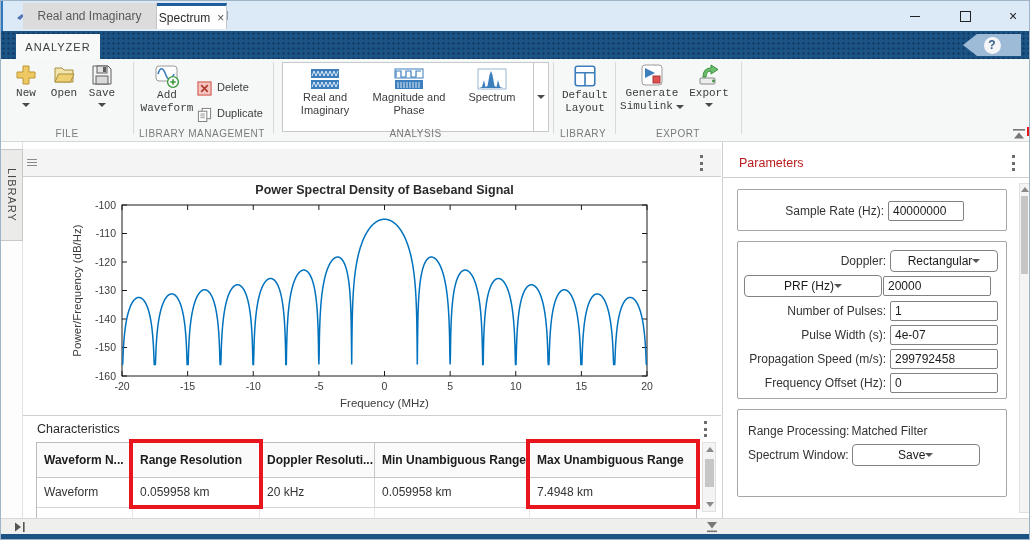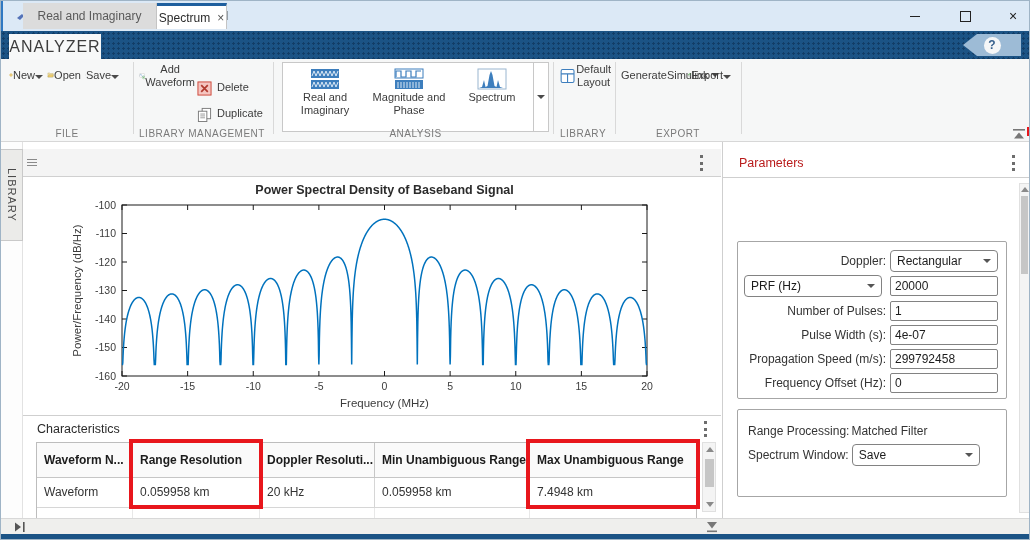--- a/index.html
+++ b/index.html
@@ -7,28 +7,28 @@
   .abs{position:absolute;}
   
   #titlebar{left:0;top:0;width:1030px;height:30px;background:#dce9f6;border-left:2px solid #2f78c2;box-sizing:border-box;}
   #title{left:38px;top:0;height:30px;line-height:30px;font-size:12.5px;color:#1b1b1b;}
   .winbtn{top:0;width:40px;height:30px;display:flex;align-items:center;justify-content:center;color:#222;}
   .minbar{width:10px;height:1px;background:#222;}
   .maxbox{width:9px;height:9px;border:1px solid #222;}
   .closex{font-size:14px;line-height:1;}
   
   #ribbonstrip{left:0;top:30px;width:1030px;height:28px;background:#1b5385;background-image:radial-gradient(rgba(0,20,45,.35) 1px,transparent 1.3px);background-size:5px 5px;}
-  #analyzertab{left:8px;top:3px;width:92px;height:25px;background:#f7f8f8;display:flex;align-items:center;justify-content:center;font-size:16px;letter-spacing:1px;color:#3c3c3c;}
+  #analyzertab{left:15px;top:3px;width:84px;height:25px;background:#f7f8f8;display:flex;align-items:center;justify-content:center;font-size:11px;letter-spacing:1px;color:#3c3c3c;}
   #helpbtn{left:962px;top:3px;width:58px;height:22px;background:#9dbbd6;clip-path:polygon(14px 0,100% 0,100% 100%,14px 100%,0 50%);display:flex;align-items:center;justify-content:center;}
   #helpbtn .qcirc{width:17px;height:17px;border-radius:50%;background:#f5f6f7;color:#38618d;font-weight:bold;font-size:12px;display:flex;align-items:center;justify-content:center;}
   
   #toolbar{left:0;top:58px;width:1030px;height:83px;background:#f6f7f7;border-bottom:1px solid #d7d7d7;box-sizing:border-box;}
   .seclabel{bottom:2px;left:0;width:100%;text-align:center;font-size:10px;color:#7a7a7a;letter-spacing:.5px;}
   .vdiv{top:3px;width:1px;height:72px;background:#d9d9d9;}
-  .bigbtn{display:flex;align-items:center;font-size:11px;color:#3c3c3c;text-align:center;line-height:13px;}
+  .bigbtn{display:flex;flex-direction:column;align-items:center;font-size:11px;color:#3c3c3c;text-align:center;line-height:13px;font-family:Liberation Mono, monospace;}
   .caret{width:0;height:0;border-left:4px solid transparent;border-right:4px solid transparent;border-top:4px solid #4a4a4a;margin-top:3px;}
   .inlinebtn{display:flex;align-items:flex-start;gap:5px;font-size:11px;color:#3c3c3c;}
   .galitem{display:flex;flex-direction:column;align-items:center;font-size:11px;color:#3c3c3c;line-height:13px;text-align:center;}
   #gallery{left:281px;top:3px;width:252px;height:70px;background:#fff;border:1px solid #c8c8c8;box-sizing:border-box;display:flex;}
   #gallerydrop{left:533px;top:3px;width:15px;height:70px;background:#fff;border:1px solid #c8c8c8;border-left:none;box-sizing:border-box;display:flex;align-items:center;justify-content:center;}
   
   #leftstrip{left:0;top:141px;width:22px;height:376px;background:#fdfdfd;border-right:1px solid #e2e2e2;box-sizing:border-box;}
   #libtab{left:0;top:148px;width:22px;height:92px;background:#ebebe9;border:1px solid #c9c9c9;border-left:none;box-sizing:border-box;display:flex;align-items:center;justify-content:center;}
   #libtab span{writing-mode:vertical-rl;font-size:11px;letter-spacing:1px;color:#4a4a4a;}
   #tabbar{left:22px;top:148px;width:698px;height:28px;background:#f4f4f4;border-bottom:1px solid #d0d0d0;box-sizing:border-box;}
@@ -55,21 +55,21 @@
   .tri-dn{width:0;height:0;border-left:4px solid transparent;border-right:4px solid transparent;border-top:5px solid #8a8a8a;}
   
   #paramdiv{left:721px;top:141px;width:1px;height:376px;background:#cfcfcf;}
   #paramhdr{left:722px;top:148px;width:308px;height:29px;background:#fff;border-bottom:1px solid #cfcfcf;box-sizing:border-box;}
   #paramhdr .t{position:absolute;left:16px;top:7px;font-size:12.5px;color:#b91c1c;}
   #parambody{left:722px;top:178px;width:308px;height:339px;background:#fff;font-size:12px;color:#333;}
   .gbox{position:absolute;left:14px;width:270px;border:1px solid #a6a6a6;border-radius:2px;box-sizing:border-box;background:#fff;}
   .prow{position:absolute;height:22px;display:flex;align-items:center;}
   .plabel{text-align:right;padding-right:4px;color:#333;}
   .pinput{height:20px;border:1px solid #828282;border-radius:2px;font-size:12px;padding:0 4px;box-sizing:border-box;font-family:"Liberation Sans",sans-serif;color:#1c1c1c;background:#fff;}
-  .combo{height:22px;border:1px solid #828282;border-radius:4px;background:#fff;display:flex;align-items:center;box-sizing:border-box;padding:0 6px;justify-content:space-between;color:#1c1c1c;}
+  .combo{height:22px;border:1px solid #828282;border-radius:4px;background:#fff;display:flex;align-items:center;box-sizing:border-box;padding:0 6px;justify-content:center;color:#1c1c1c;}
   .combo .caret{margin:0;border-top-color:#555;}
   
   #bottombar{left:0;top:517px;width:1030px;height:16px;background:#efefed;border-top:1px solid #d8d8d8;box-sizing:border-box;}
   #bottomframe{left:0;top:533px;width:1030px;height:7px;background:#1b5385;}
   .ticklbl{font-size:10.5px;fill:#3c3c3c;}
   .axlbl{font-size:11.5px;fill:#3c3c3c;}
   .ptitle{font-size:12.5px;font-weight:bold;fill:#2b2b2b;}
 </style>
 </head>
 <body>
@@ -350,30 +350,36 @@
   <div class="abs" id="paramdiv"></div>
   <div class="abs" id="paramhdr">
     <span class="t">Parameters</span>
     <div class="dots" style="position:absolute;left:288px;top:6px">
         <i></i>
         <i></i>
         <i></i>
       </div>
   </div>
   <div class="abs" id="parambody">
+    <div class="gbox" style="top:10px;height:42px">
+      <div class="prow" style="left:6px;top:10px;width:250px">
+        <span class="plabel" style="width:140px">Sample Rate (Hz):</span>
+        <input class="pinput" style="width: 76px;" readonly="" value="40000000">
+      </div>
+    </div>
     <div class="gbox" style="top:62px;height:158px">
       <div class="prow" style="left:6px;top:8px;width:256px">
         <span class="plabel" style="width:142px">Doppler:</span>
         <div class="combo" style="width:108px">
             <span>Rectangular</span>
             <span class="caret"></span>
           </div>
       </div>
       <div class="prow" style="left:6px;top:33px;width:256px">
-        <div class="combo" style="width:138px;margin-right:8px">
+        <div class="combo" style="width:138px;margin-right:1px">
             <span>PRF (Hz)</span>
             <span class="caret"></span>
           </div>
         <input class="pinput" style="width: 108px;" readonly="" value="20000">
       </div>
       <div class="prow" style="left:6px;top:58px;width:256px">
         <span class="plabel" style="width:142px">Number of Pulses:</span>
         <input class="pinput" style="width: 108px;" readonly="" value="1">
       </div>
       <div class="prow" style="left:6px;top:82px;width:256px">

